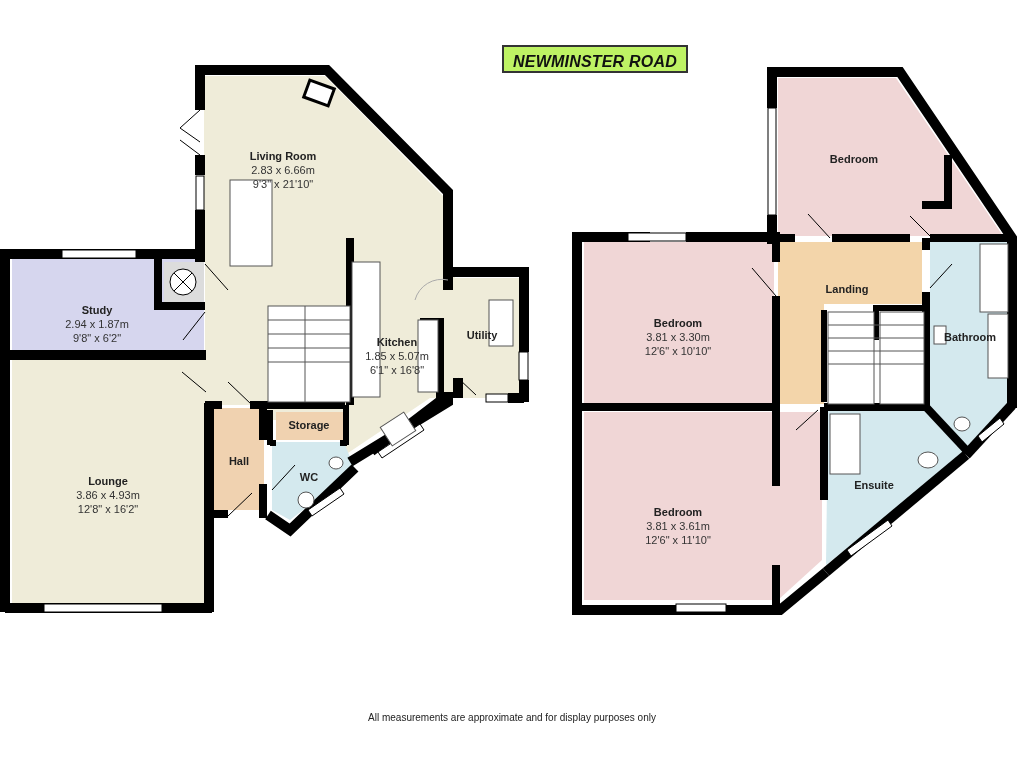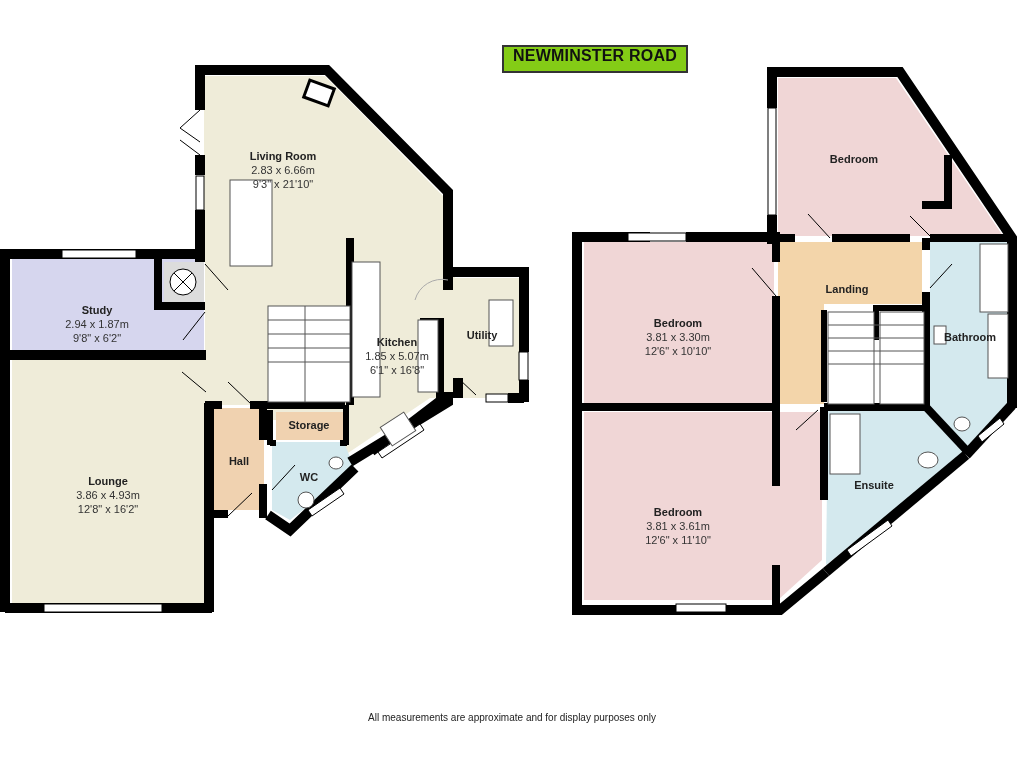--- a/index.html
+++ b/index.html
@@ -1,21 +1,21 @@
 <!DOCTYPE html>
 <html><head>
 <meta charset="utf-8">
 <style>
   html, body { margin: 0; padding: 0; background: #ffffff; }
   body { width: 1024px; height: 768px; position: relative; overflow: hidden; font-family: "Liberation Sans", sans-serif; }
   .title-box {
     position: absolute; left: 502px; top: 45px; width: 186px; height: 28px;
-    border: 2px solid #333; box-sizing: border-box; background: #84cc16;
-    display: flex; align-items: flex-start; justify-content: center;
-    font-weight: bold; font-size: 16px; color: #111; letter-spacing: 0.2px;
+    border: 2px solid #333; box-sizing: border-box; background: #bef264;
+    display: flex; align-items: flex-end; justify-content: center;
+    font-weight: bold; font-size: 16px; color: #111; letter-spacing: 0.2px; font-style: italic;
   }
   .footer {
     position: absolute; left: 0; width: 1024px; top: 712px; text-align: center;
     font-size: 10px; color: #222;
   }
   svg { position: absolute; left: 0; top: 0; }
   .lbl-name { font-family: "Liberation Sans", sans-serif; font-weight: bold; font-size: 11px; fill: #222; }
   .lbl-dim { font-family: "Liberation Sans", sans-serif; font-size: 11px; fill: #333; }
 </style>
 </head>

